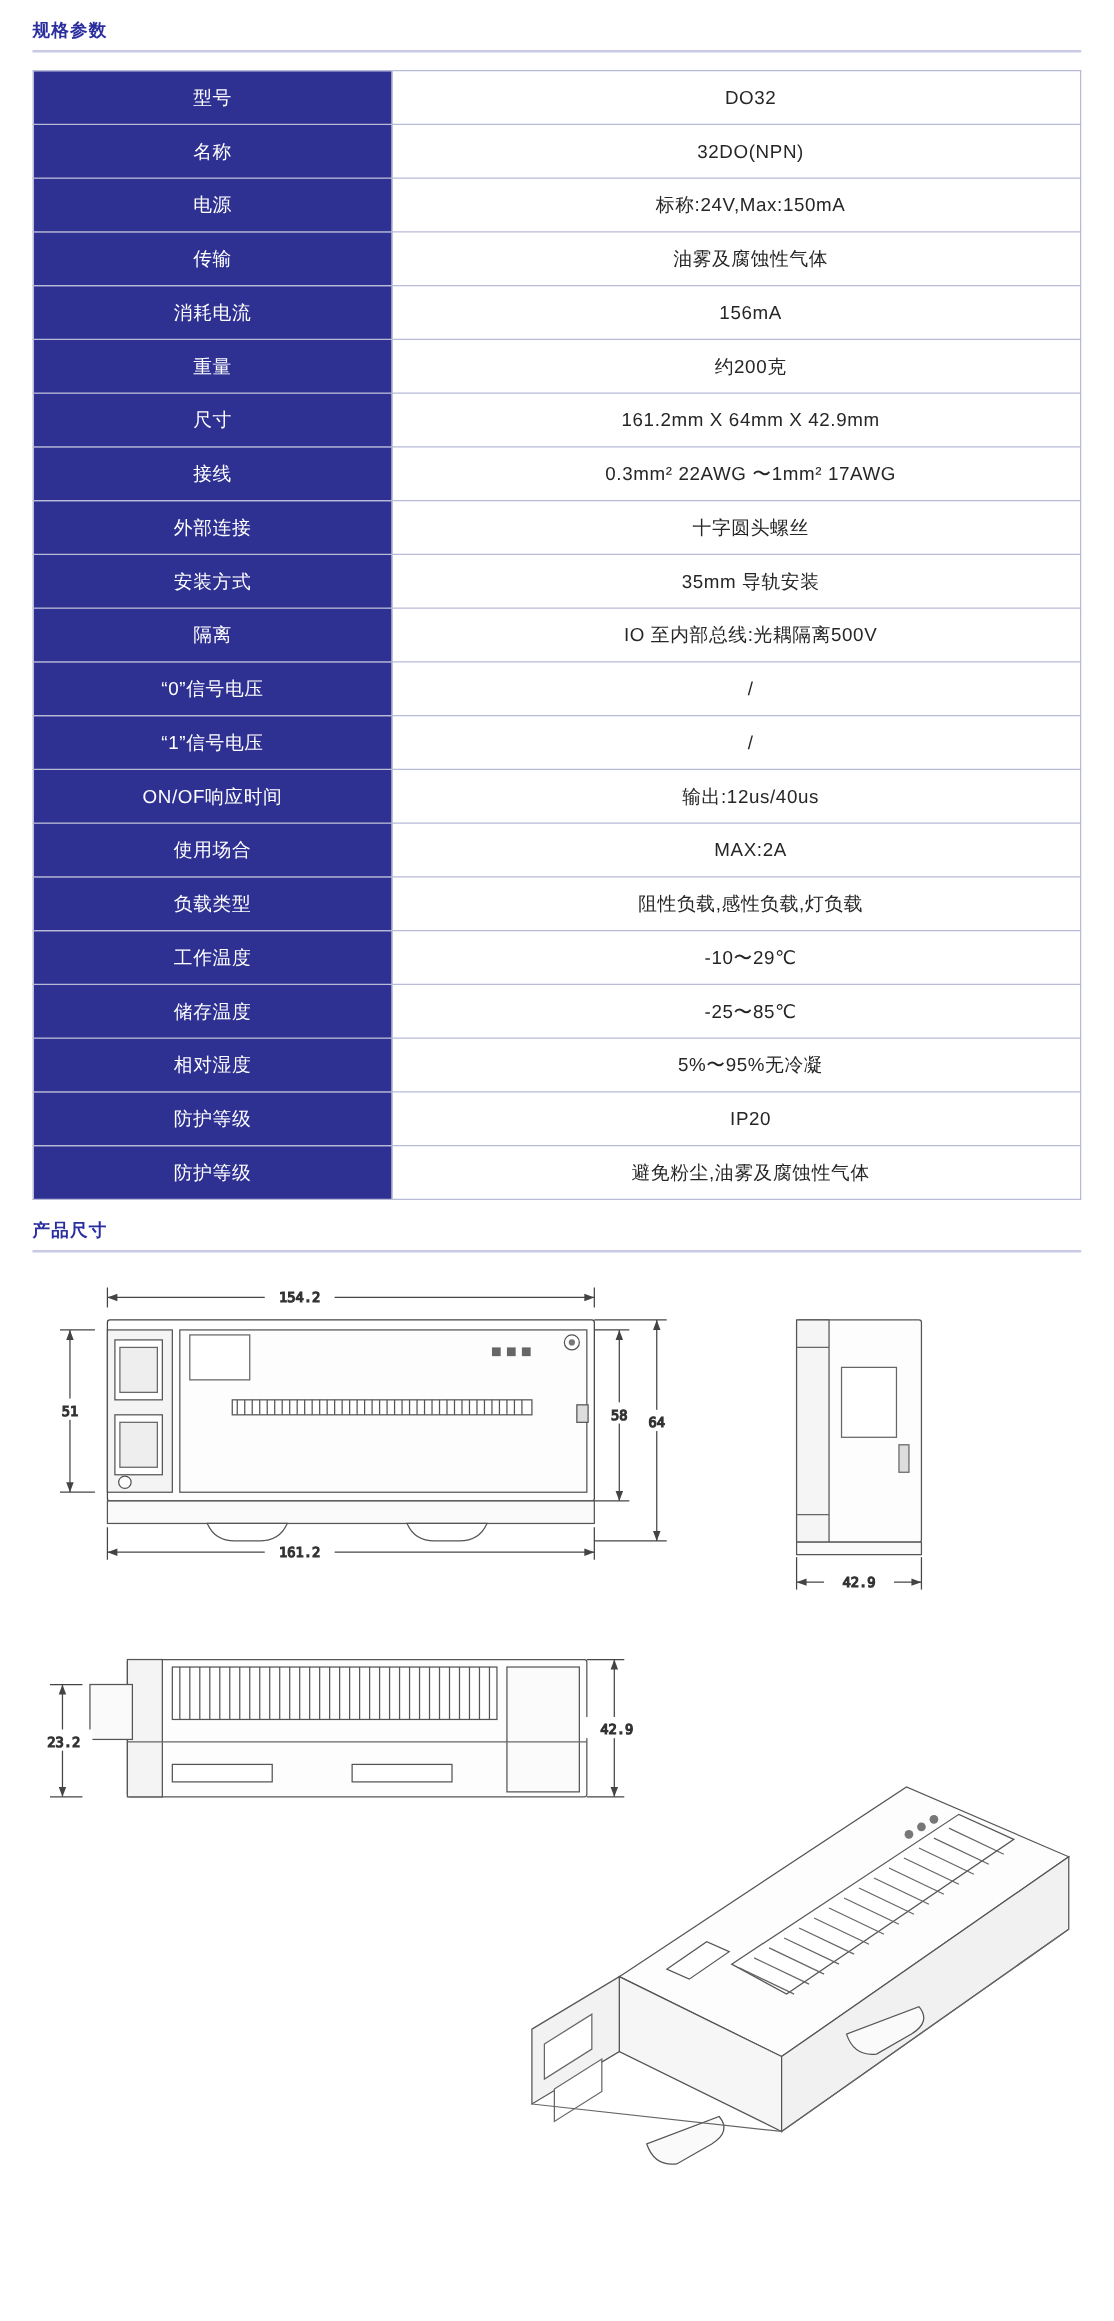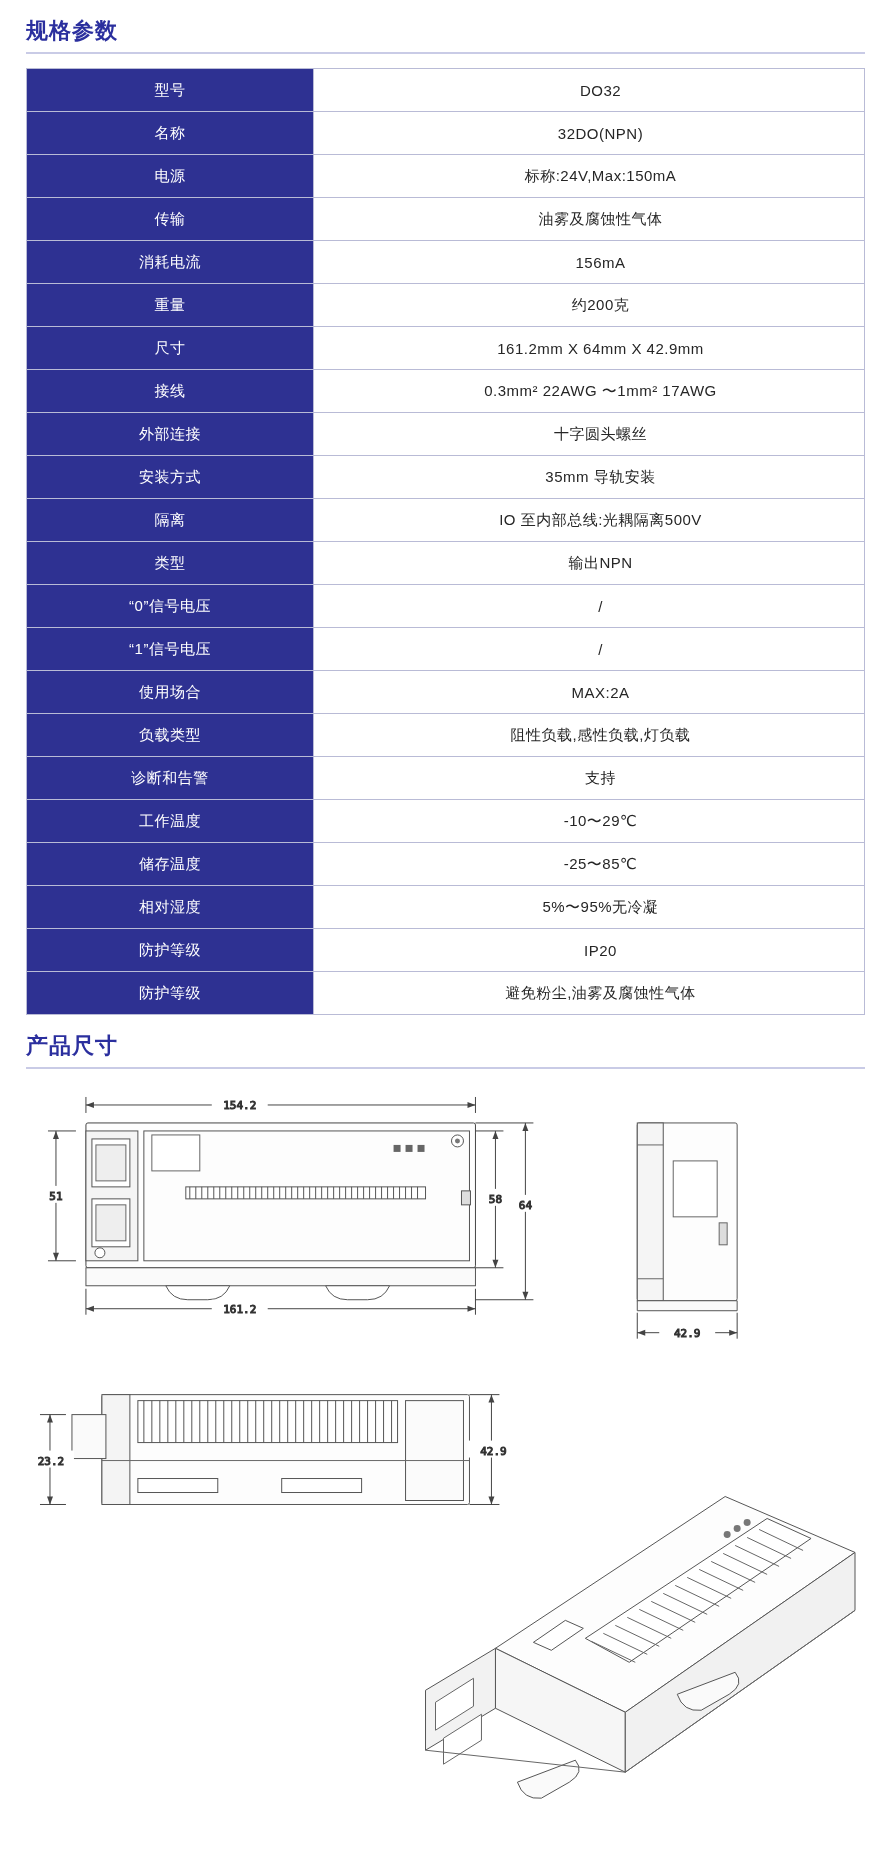--- a/index.html
+++ b/index.html
@@ -14,21 +14,21 @@
   }
   .page {
     width: 891px;
     box-sizing: border-box;
     padding: 0 26px;
   }
 
   
   .section-title {
     color: #2b2f9e;
-    font-size: 22px;
+    font-size: 14px;
     font-weight: bold;
     letter-spacing: 1px;
     margin: 16px 0 6px 0;
     padding: 0;
   }
   .section-rule {
     height: 2px;
     background: #c9cbe6;
     width: 100%;
     margin-bottom: 14px;
@@ -127,42 +127,38 @@
         </tr>
         <tr>
           <td class="key">安装方式</td>
           <td class="val">35mm 导轨安装</td>
         </tr>
         <tr>
           <td class="key">隔离</td>
           <td class="val">IO 至内部总线:光耦隔离500V</td>
         </tr>
         <tr>
-          <td class="key">类型</td>
-          <td class="val">输出NPN</td>
-        </tr>
-        <tr>
           <td class="key">“0”信号电压</td>
           <td class="val">/</td>
         </tr>
         <tr>
           <td class="key">“1”信号电压</td>
           <td class="val">/</td>
         </tr>
         <tr>
+          <td class="key">ON/OF响应时间</td>
+          <td class="val">输出:12us/40us</td>
+        </tr>
+        <tr>
           <td class="key">使用场合</td>
           <td class="val">MAX:2A</td>
         </tr>
         <tr>
           <td class="key">负载类型</td>
           <td class="val">阻性负载,感性负载,灯负载</td>
-        </tr>
-        <tr>
-          <td class="key">诊断和告警</td>
-          <td class="val">支持</td>
         </tr>
         <tr>
           <td class="key">工作温度</td>
           <td class="val">-10〜29℃</td>
         </tr>
         <tr>
           <td class="key">储存温度</td>
           <td class="val">-25〜85℃</td>
         </tr>
         <tr>

